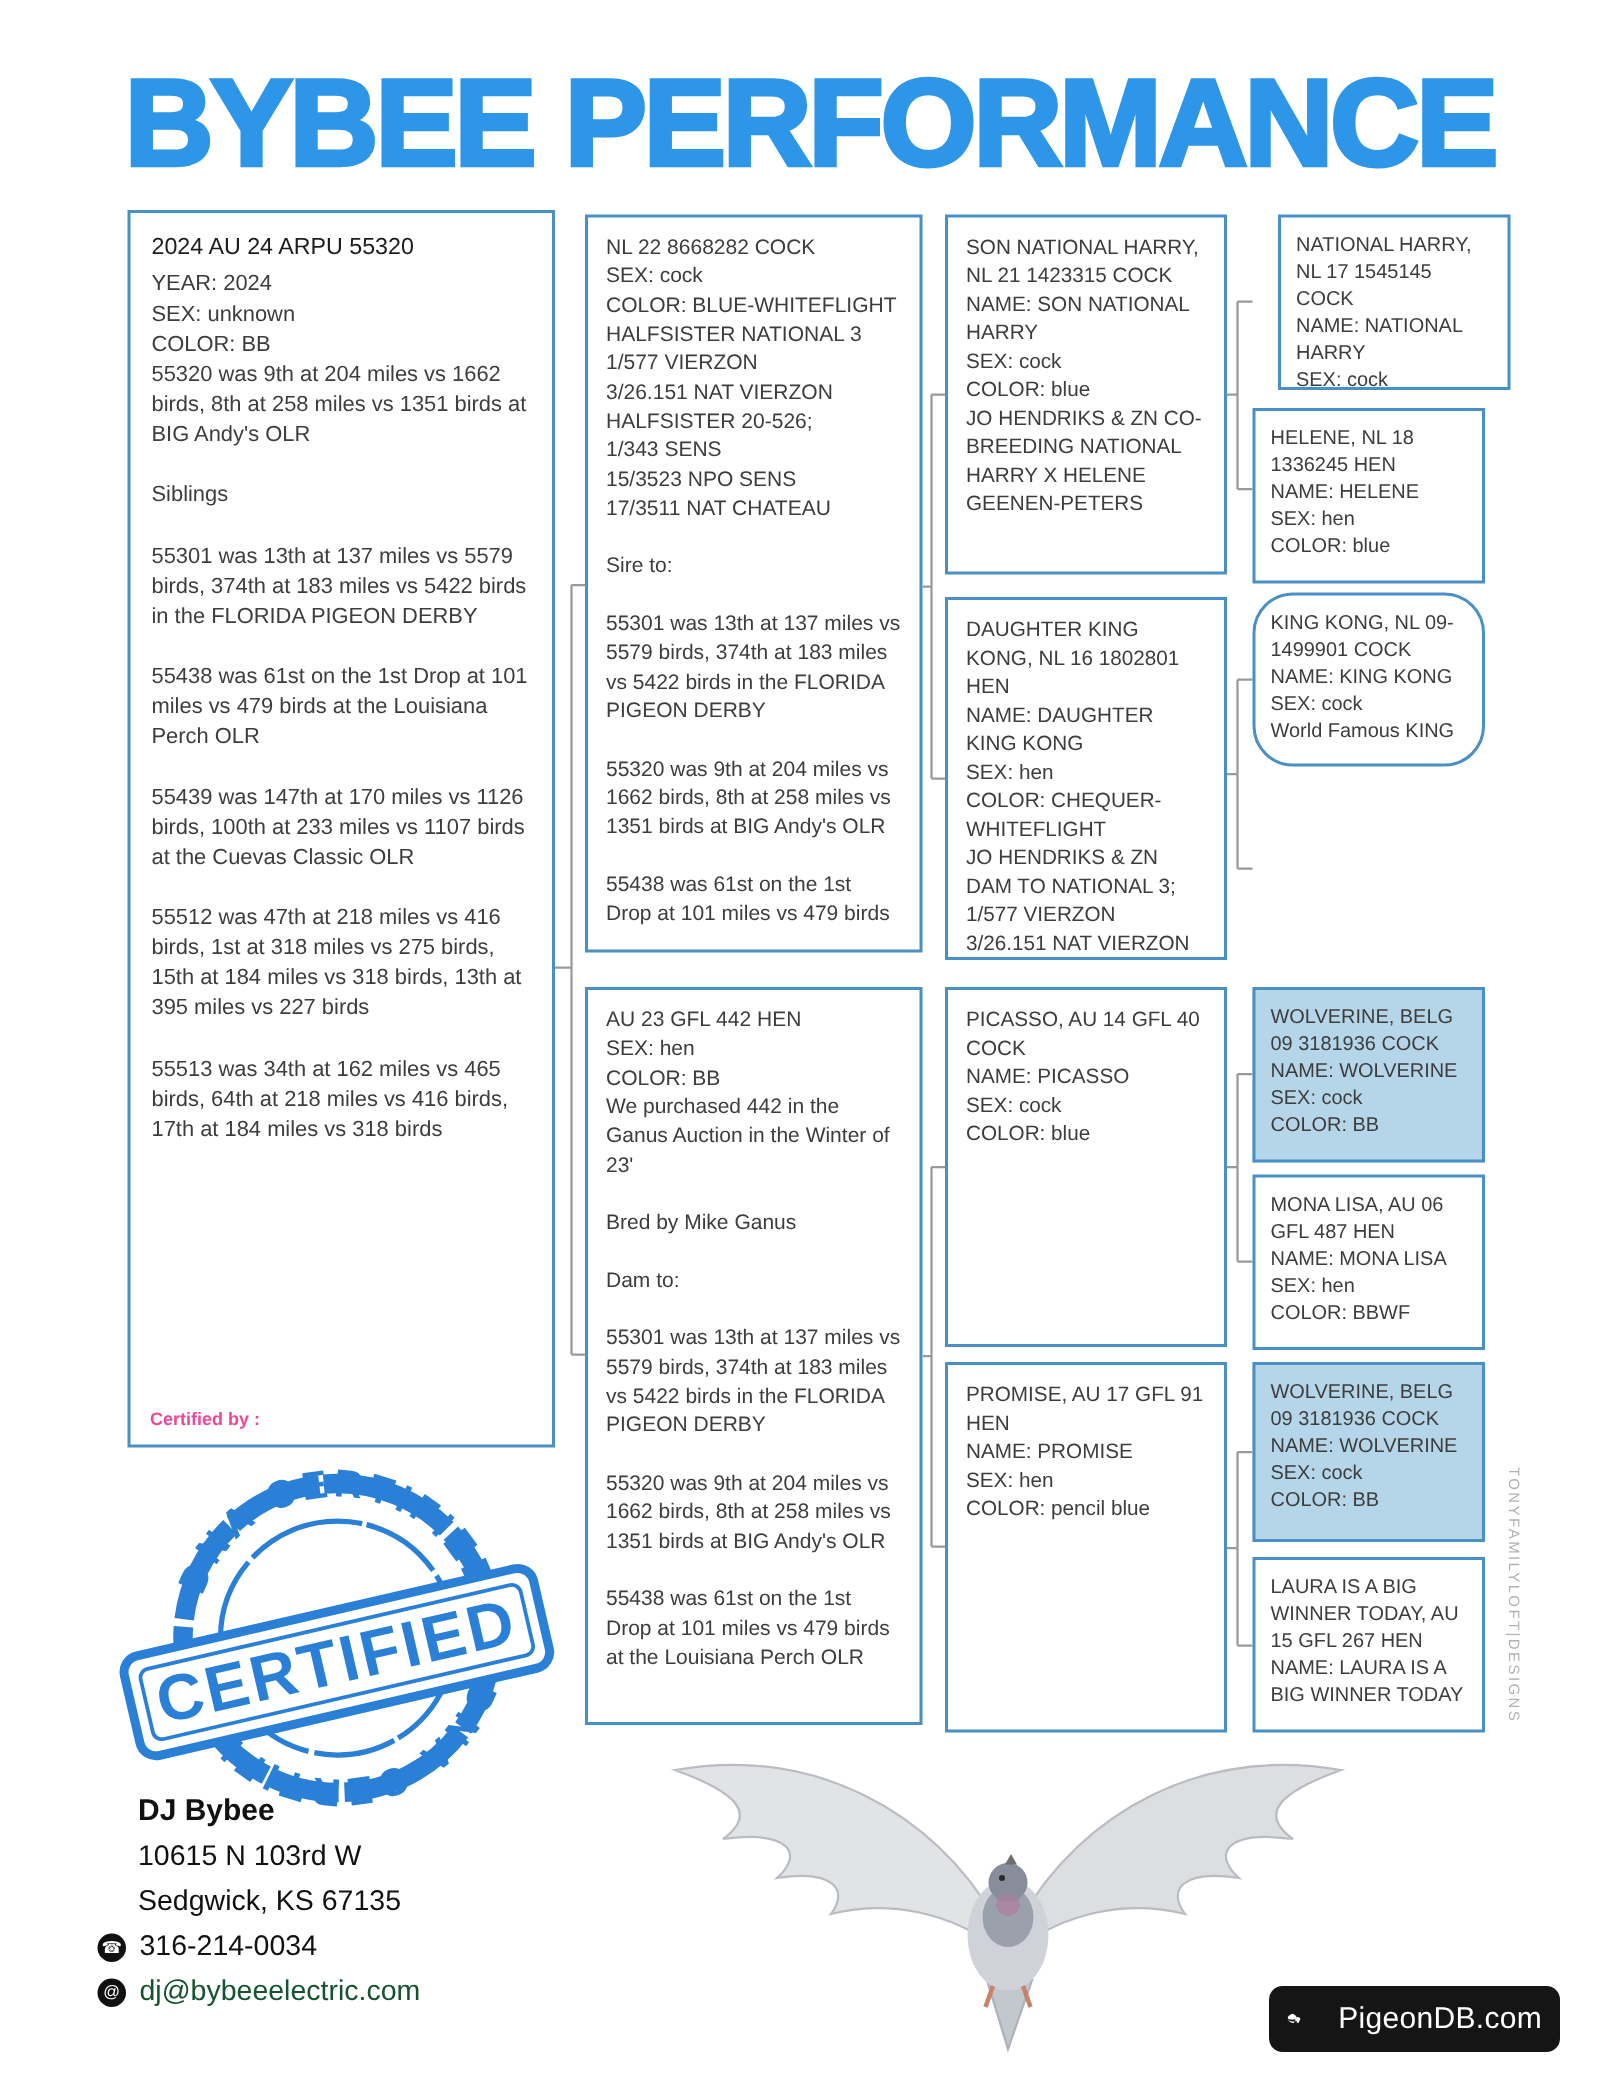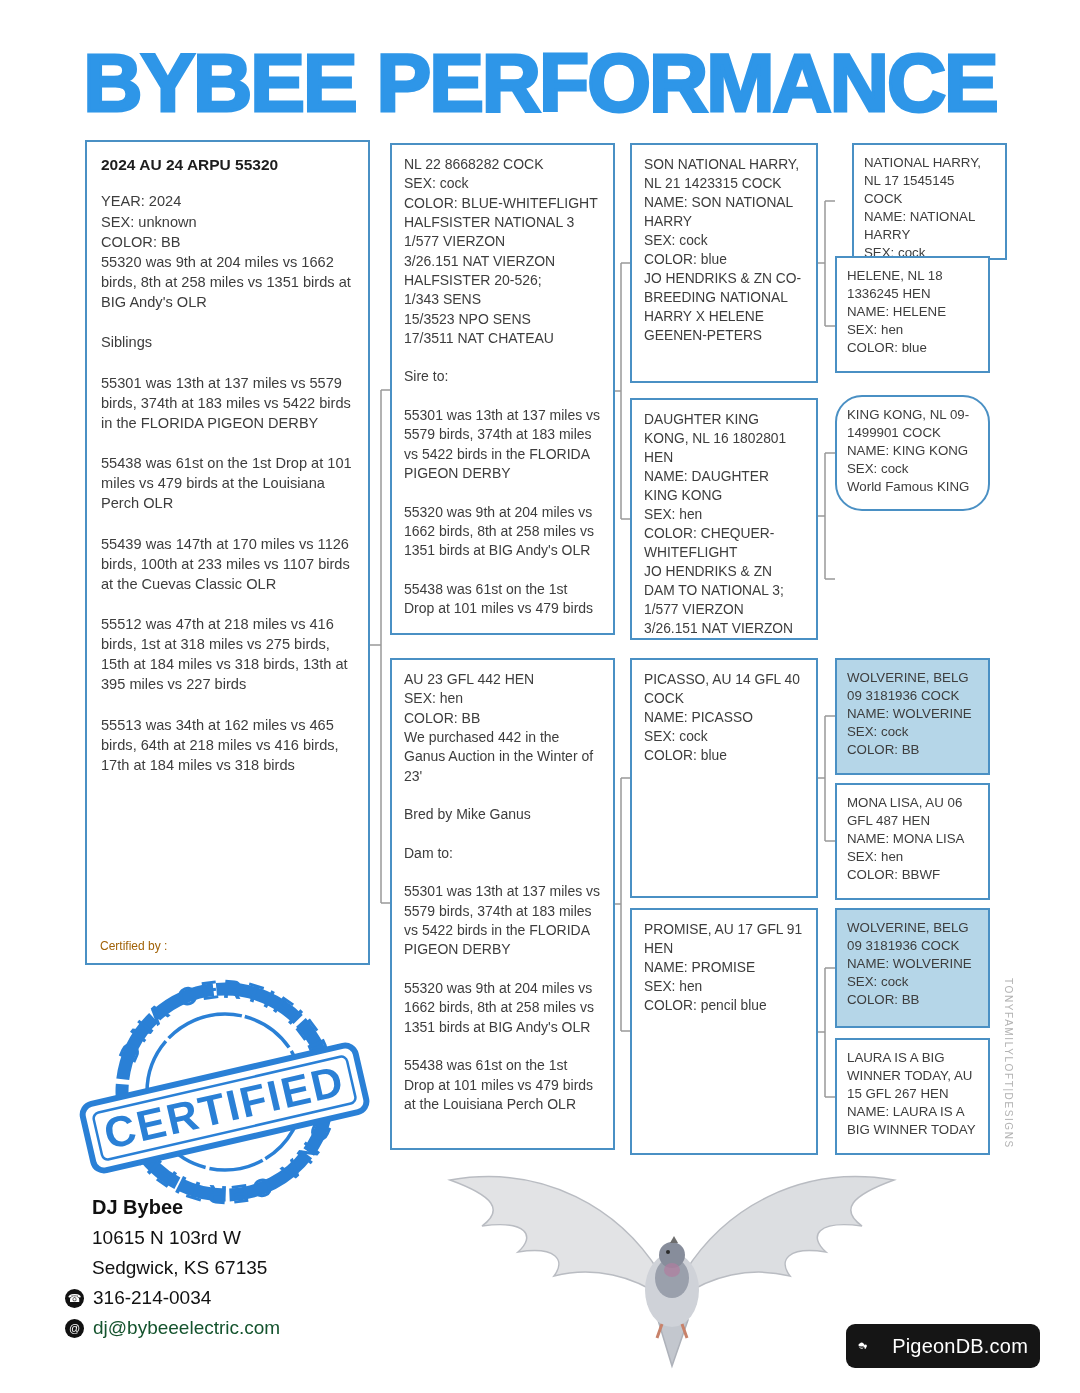--- a/index.html
+++ b/index.html
@@ -6,29 +6,29 @@
   html,body { width:1080px; height:1393px; background:#ffffff; overflow:hidden;
     font-family:"Liberation Sans", sans-serif; color:#3a3a3a; position:relative; }
   .page { position:absolute; inset:0; }
 
   .title { position:absolute; top:36px; left:0; right:0; text-align:center;
     font-size:82px; font-weight:bold; letter-spacing:-2px; color:#2e96e8;
     -webkit-text-stroke:3px #2e96e8; white-space:nowrap; }
 
   .pbox { position:absolute; border:2px solid #4a90c4; background:#fff;
     padding:10px 12px; font-size:14px; line-height:1.38; color:#3d3d3d; }
-  .pbox .hdr { font-weight:bold; color:#1d1d1d; font-size:15.5px; margin-bottom:16px; }
+  .pbox .hdr { font-weight:normal; color:#1d1d1d; font-size:15.5px; margin-bottom:4px; }
   .body-text { white-space:pre-line; }
   .subject-box { padding:12px 14px; font-size:14.6px; }
   .gp-box { font-size:13.8px; }
   .gg-box { font-size:13.3px; padding:9px 10px; line-height:1.36; }
   .highlight { background:#b5d6e8; }
 
   .certified-by { position:absolute; left:13px; bottom:8px; font-size:12px;
-    font-weight:normal; color:#a16207;text-align:center; }
+    font-weight:bold; color:#ec4899;text-align:center; }
 
   .conn-svg { position:absolute; left:0; top:0; pointer-events:none; }
 
   .watermark { position:absolute; top:978px; right:66px;
     writing-mode:vertical-rl; font-size:10px; letter-spacing:1.6px; color:#b2b2b2; }
 
   .contact { position:absolute; left:92px; top:1196px; font-size:19px; color:#111; }
   .contact .cname { font-weight:bold; font-size:20px; margin-bottom:8px; }
   .contact .cline { margin-bottom:8px; }
   .contact .crow { display:flex; align-items:center; gap:9px; margin-bottom:8px; margin-left:-27px; }
@@ -148,21 +148,21 @@
 NAME: PROMISE
 SEX: hen
 COLOR: pencil blue</div>
   </div>
 
   <div class="pbox gg-box" style="left:852px; top:143px; width:155px; height:117px;">
     <div class="body-text">NATIONAL HARRY, NL 17 1545145 COCK
 NAME: NATIONAL HARRY
 SEX: cock</div>
   </div>
-  <div class="pbox gg-box" style="left:835px; top:256px; width:155px; height:117px;">
+  <div class="pbox gg-box" style="left:835px; top:272px; width:155px; height:117px;">
     <div class="body-text">HELENE, NL 18 1336245 HEN
 NAME: HELENE
 SEX: hen
 COLOR: blue</div>
   </div>
   <div class="pbox gg-box" style="left:835px; top:395px; width:155px; height:116px;border-radius:27px;">
     <div class="body-text">KING KONG, NL 09-1499901 COCK
 NAME: KING KONG
 SEX: cock
 World Famous KING</div>

